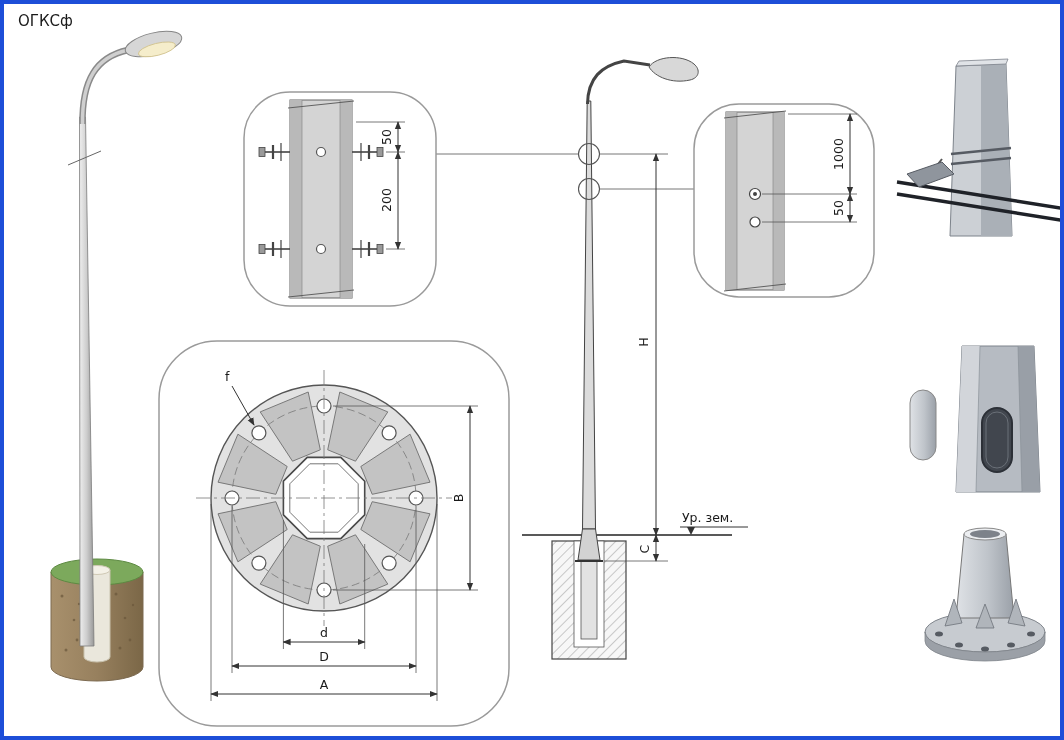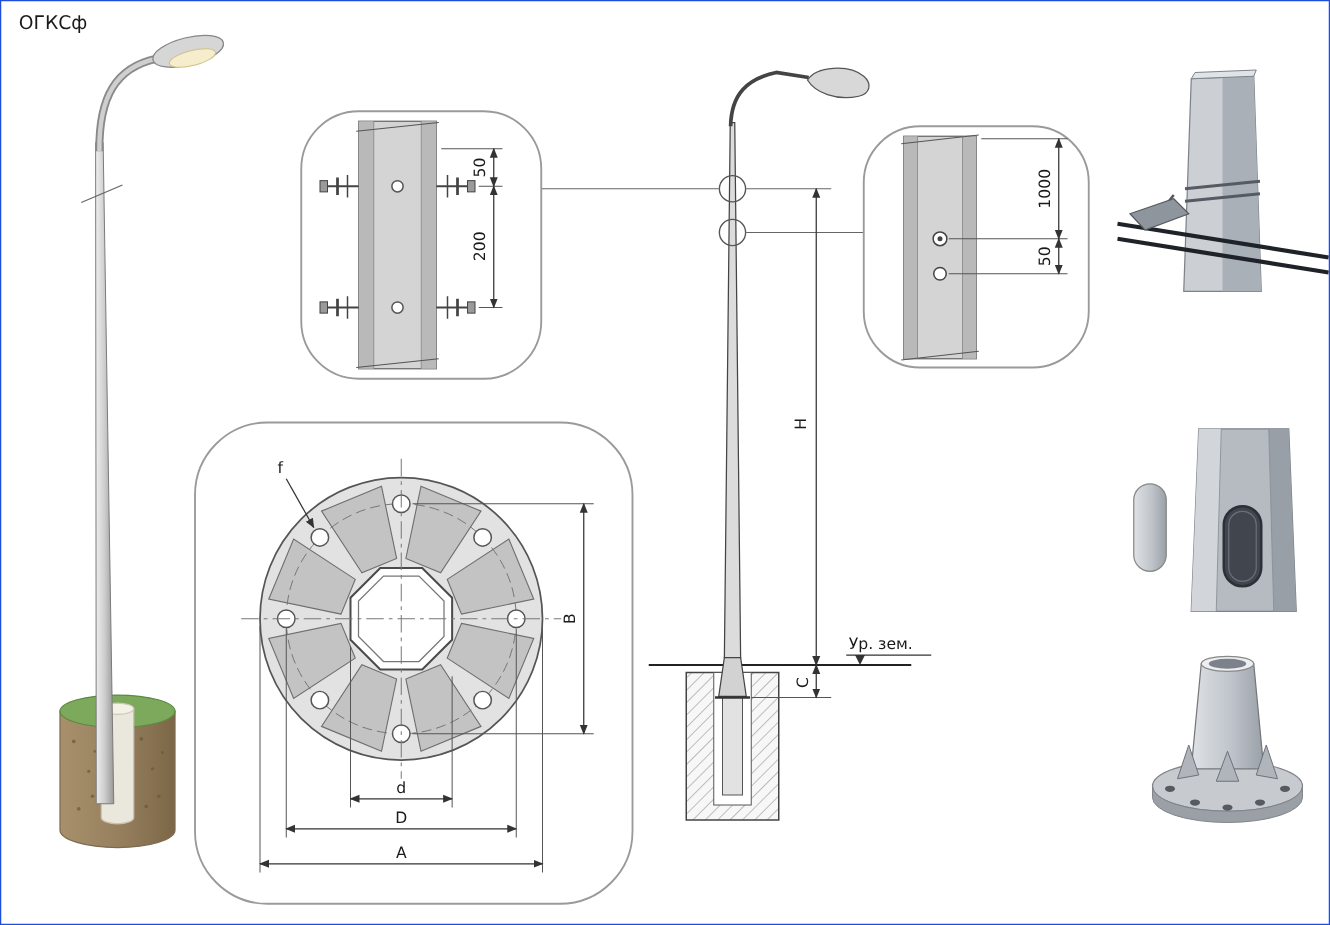--- a/index.html
+++ b/index.html
@@ -1,18 +1,18 @@
 <!DOCTYPE html>
 <html><head>
 <meta charset="utf-8">
 <style>
   html,body{margin:0;padding:0;background:#e9e9e9;}
   .page{
     width:1064px;height:740px;background:#ffffff;
-    border:1px solid #1d4ed8;box-sizing:border-box;
+    border:4px solid #1d4ed8;box-sizing:border-box;
     font-family:"DejaVu Sans",sans-serif;position:relative;overflow:hidden;
   }
   svg{display:block}
   .title{font-size:15px;fill:#1a1a1a}
   .dimt{font-size:12.5px;fill:#1a1a1a}
   .ext{stroke:#555;stroke-width:0.8;fill:none}
   .dim{stroke:#333;stroke-width:1;fill:none}
   .thin{stroke:#666;stroke-width:0.9;fill:none}
   .brk{stroke:#555;stroke-width:0.9;fill:none}
   .hole{fill:#fff;stroke:#555;stroke-width:1.2}

